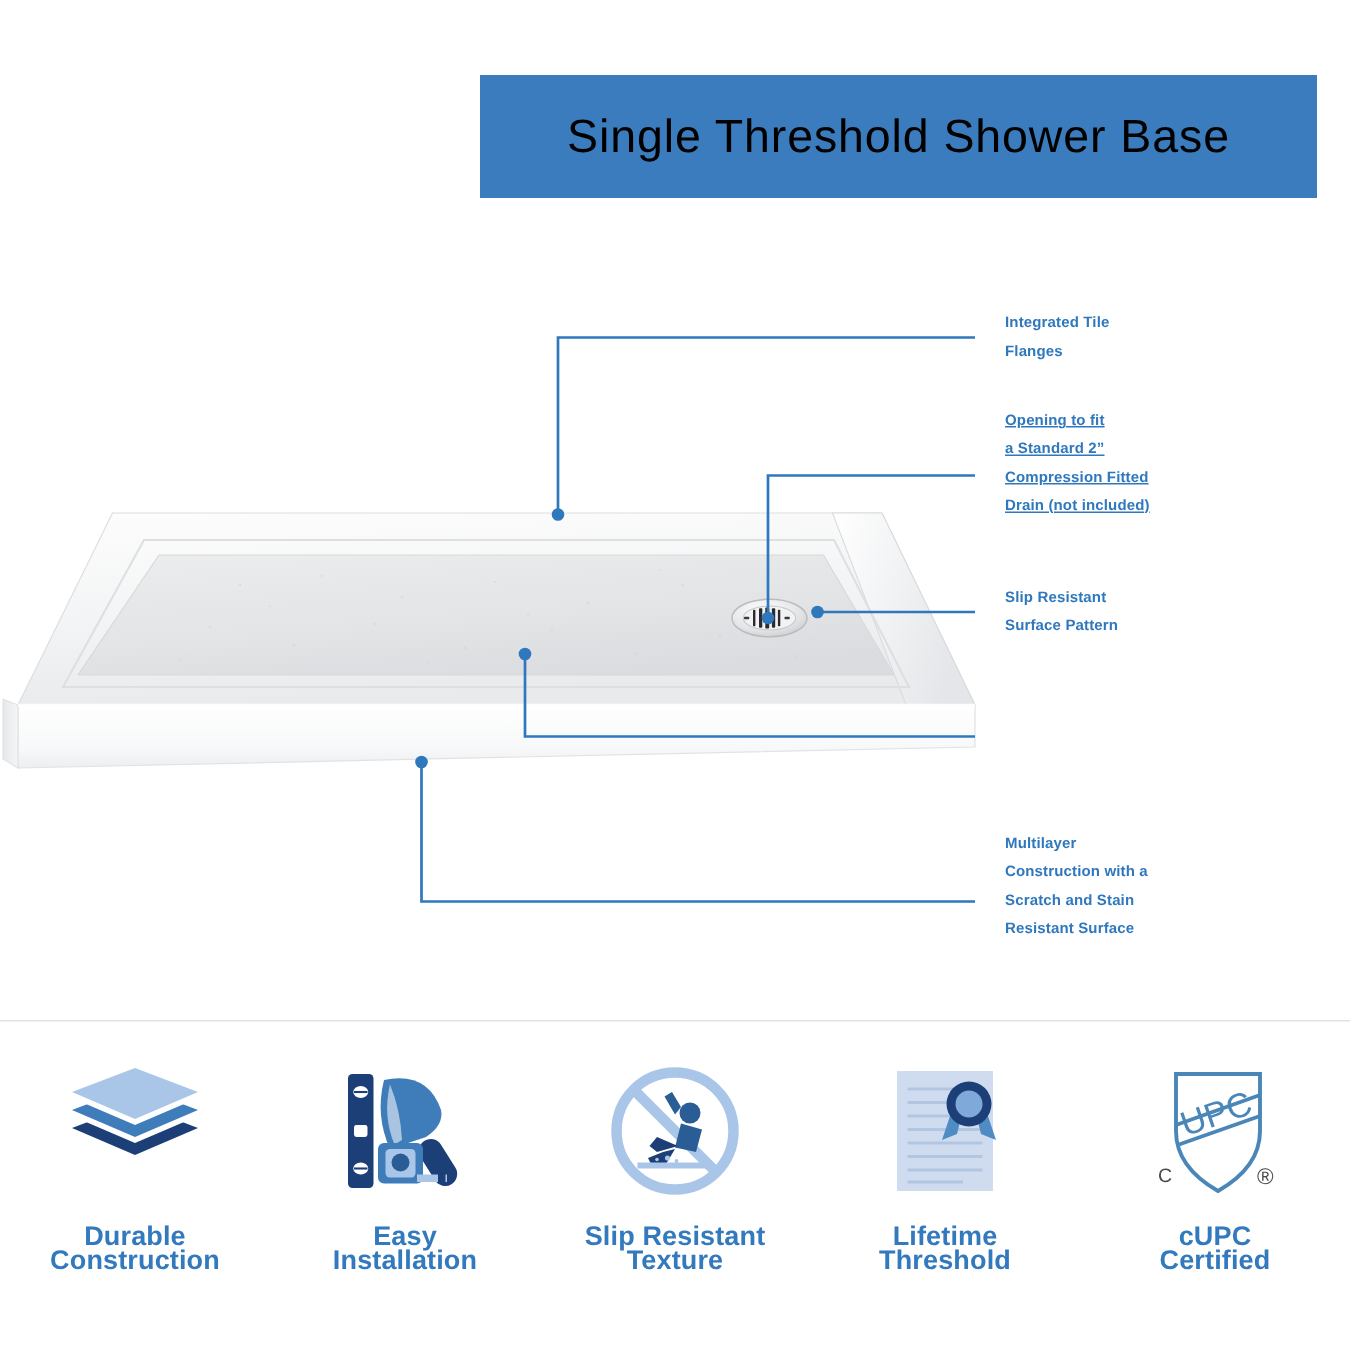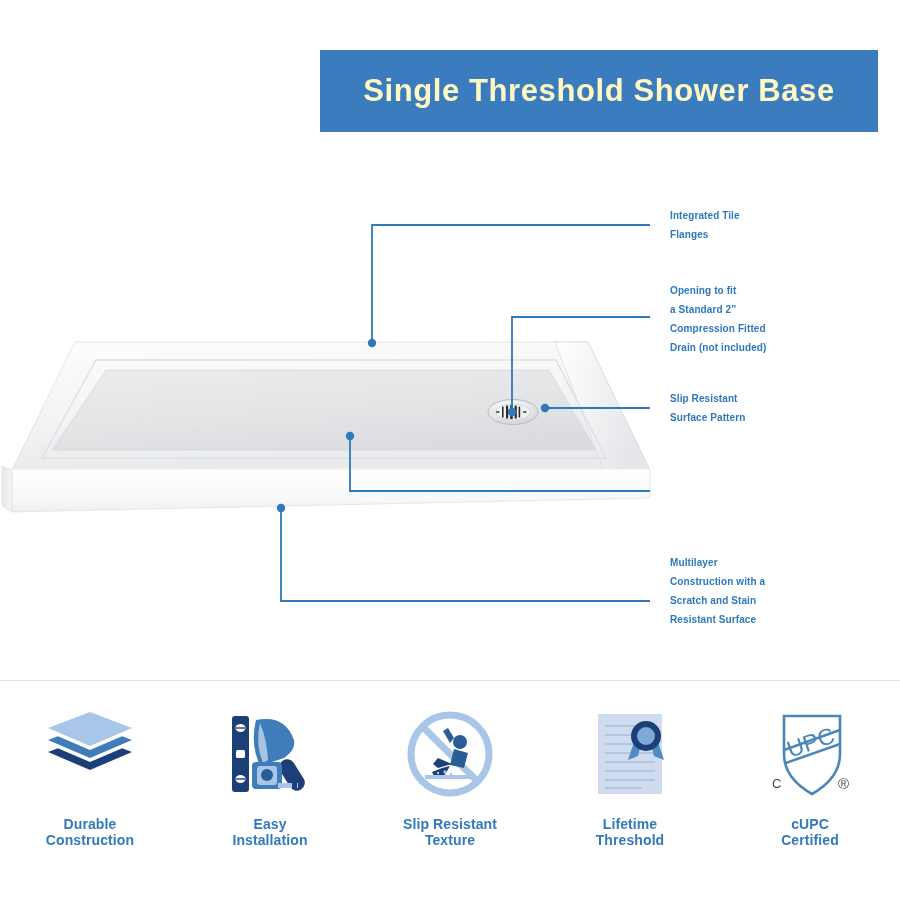--- a/index.html
+++ b/index.html
@@ -19,23 +19,23 @@
   #header-banner {
     position: absolute;
     left: 320px; top: 50px;
     width: 558px; height: 82px;
     background: #3a7cbd;
     display: flex;
     align-items: center;
     justify-content: center;
   }
   #header-title {
-    color: #fef9c3;
+    color: #000000;
     font-size: 31px;
-    font-weight: bold;
+    font-weight: normal;
     letter-spacing: 0.6px;
     white-space: nowrap;
   }
 
   
   #product-stage {
     position: absolute;
     left: 0px; top: 320px;
     width: 660px; height: 220px;
   }
@@ -53,21 +53,21 @@
   .callout-text {
     position: absolute;
     color: #2f78bd;
     font-size: 10px;
     font-weight: bold;
     line-height: 19px;
     letter-spacing: 0.1px;
     width: 230px;
   }
   #callout-text-0 { left: 670px; top: 206px; }
-  #callout-text-1 { left: 670px; top: 281px; }
+  #callout-text-1 { left: 670px; top: 271px; text-decoration: underline; }
   #callout-text-2 { left: 670px; top: 389px; }
   #callout-text-3 { left: 670px; top: 463px; }
   #callout-text-4 { left: 670px; top: 553px; }
 
   
   #features-divider {
     position: absolute;
     left: 0px; top: 680px;
     width: 900px; height: 1px;
     background: #e2e2e2;
@@ -88,21 +88,21 @@
   }
   .feature-icon {
     width: 100px; height: 108px;
     display: flex;
     align-items: center;
     justify-content: center;
   }
   .feature-label {
     margin-top: 8px;
     color: #3279bd;
-    font-size: 14px;
+    font-size: 18px;
     font-weight: bold;
     line-height: 16px;
     text-align: center;
     letter-spacing: 0.1px;
     white-space: pre-line;
   }
 </style>
 </head>
 <body>
 

